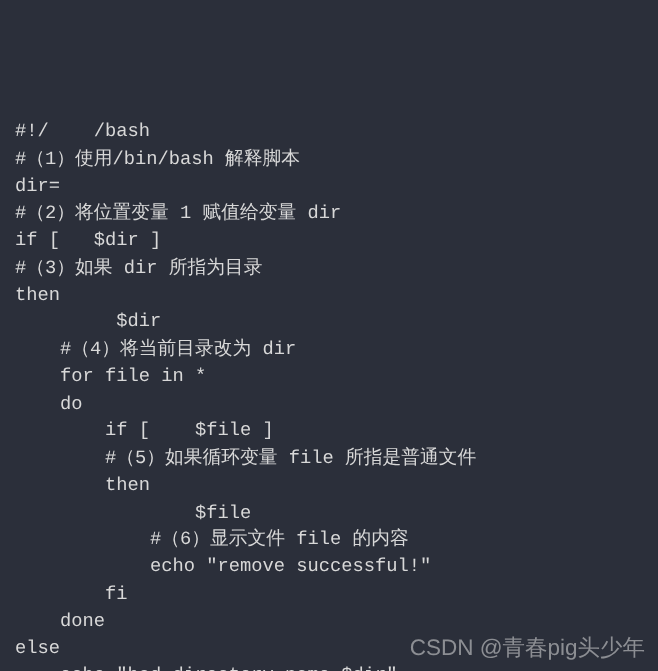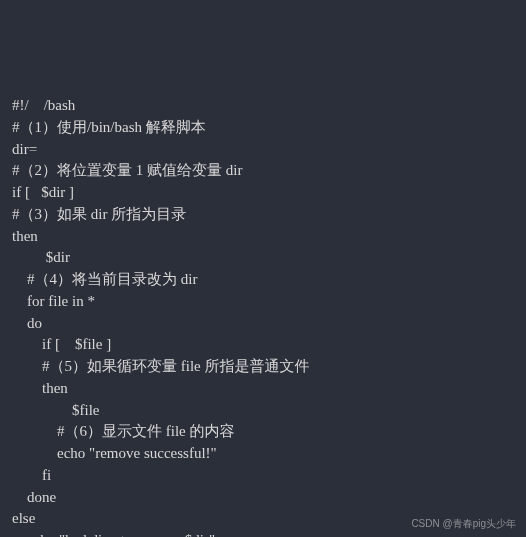--- a/index.html
+++ b/index.html
@@ -9,27 +9,27 @@
     color: #d8d8d8;
     font-family: Consolas, "Courier New", monospace;
     font-size: 15px;
     line-height: 1.45;
     width: 526px;
     height: 537px;
     box-sizing: border-box;
     white-space: pre;
     position: relative;
   }
-  .line { display: block; font-family: Liberation Serif, serif; }
+  .line { display: block; }
   .watermark {
     position: absolute;
     right: 10px;
     bottom: 6px;
     color: rgba(220,220,220,0.55);
-    font-size: 10px;
+    font-size: 18px;
     font-family: sans-serif;
   }
 </style>
 </head>
 <body>
 
 
 
 <div id="code-block"><span class="line">#!/    /bash</span><span class="line">#（1）使用/bin/bash 解释脚本</span><span class="line">dir=</span><span class="line">#（2）将位置变量 1 赋值给变量 dir</span><span class="line">if [   $dir ]</span><span class="line">#（3）如果 dir 所指为目录</span><span class="line">then</span><span class="line">         $dir</span><span class="line">    #（4）将当前目录改为 dir</span><span class="line">    for file in *</span><span class="line">    do</span><span class="line">        if [    $file ]</span><span class="line">        #（5）如果循环变量 file 所指是普通文件</span><span class="line">        then</span><span class="line">                $file</span><span class="line">            #（6）显示文件 file 的内容</span><span class="line">            echo "remove successful!"</span><span class="line">        fi</span><span class="line">    done</span><span class="line">else</span><span class="line">    echo "bad directory name $dir"</span></div>
 <div class="watermark">CSDN @青春pig头少年</div>

